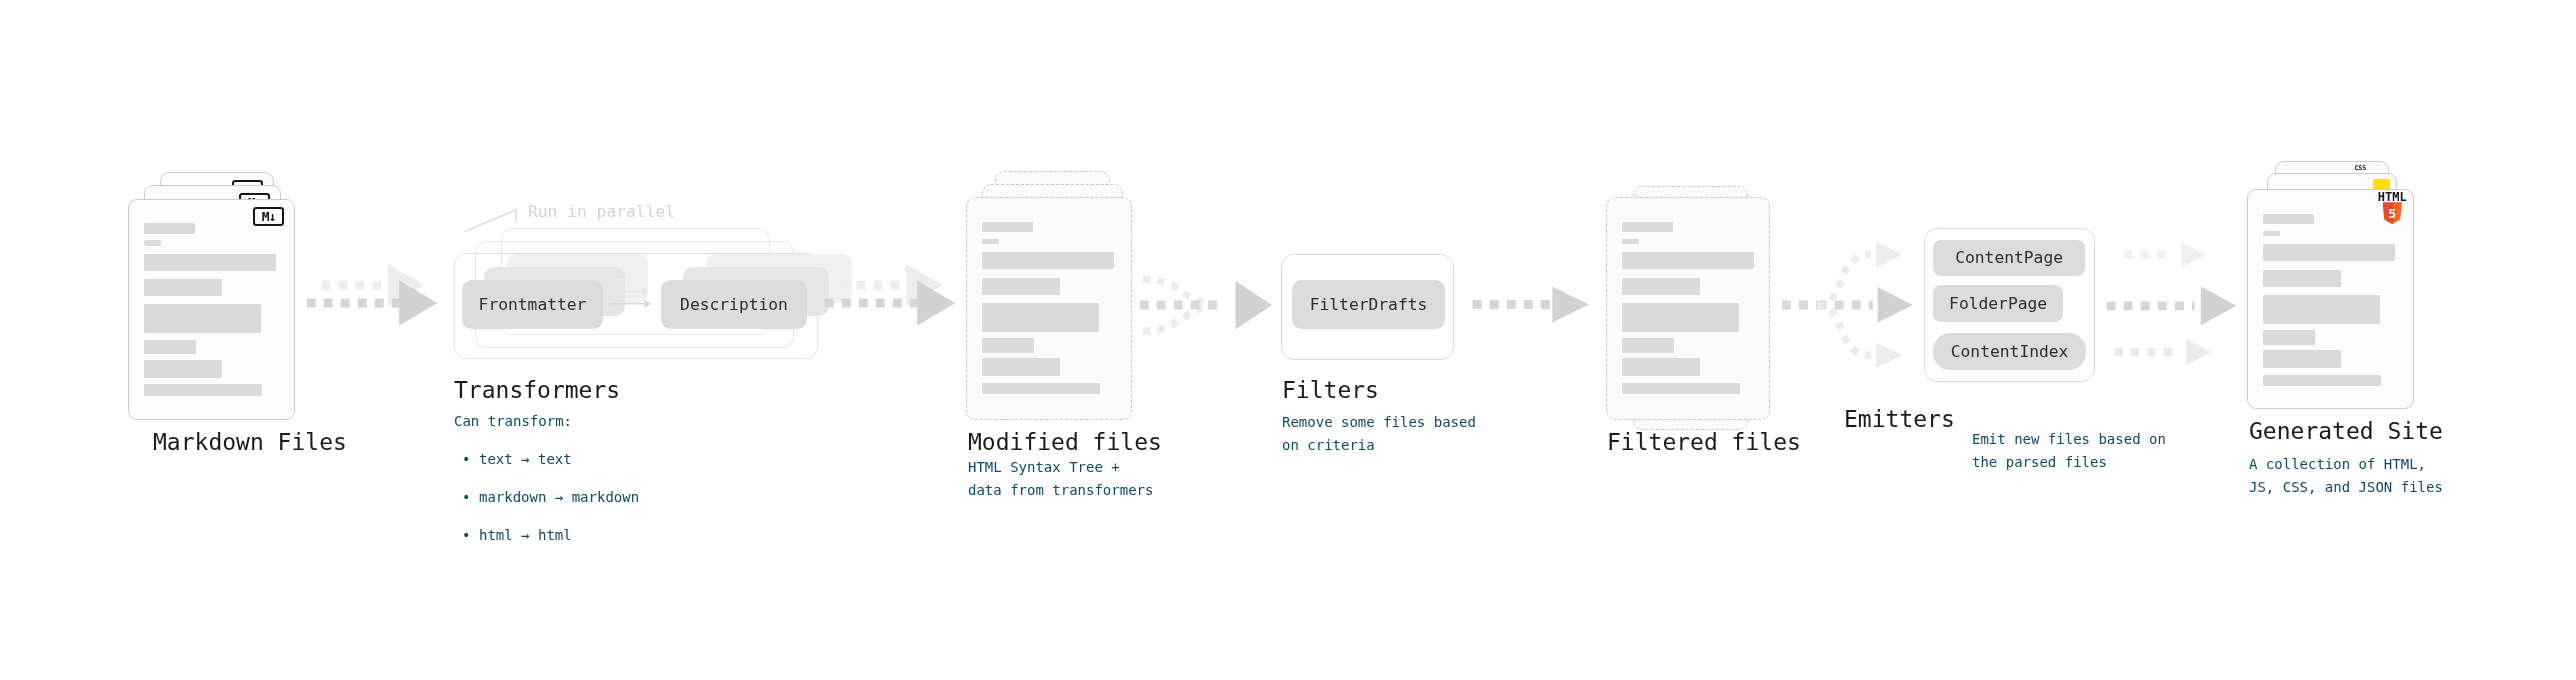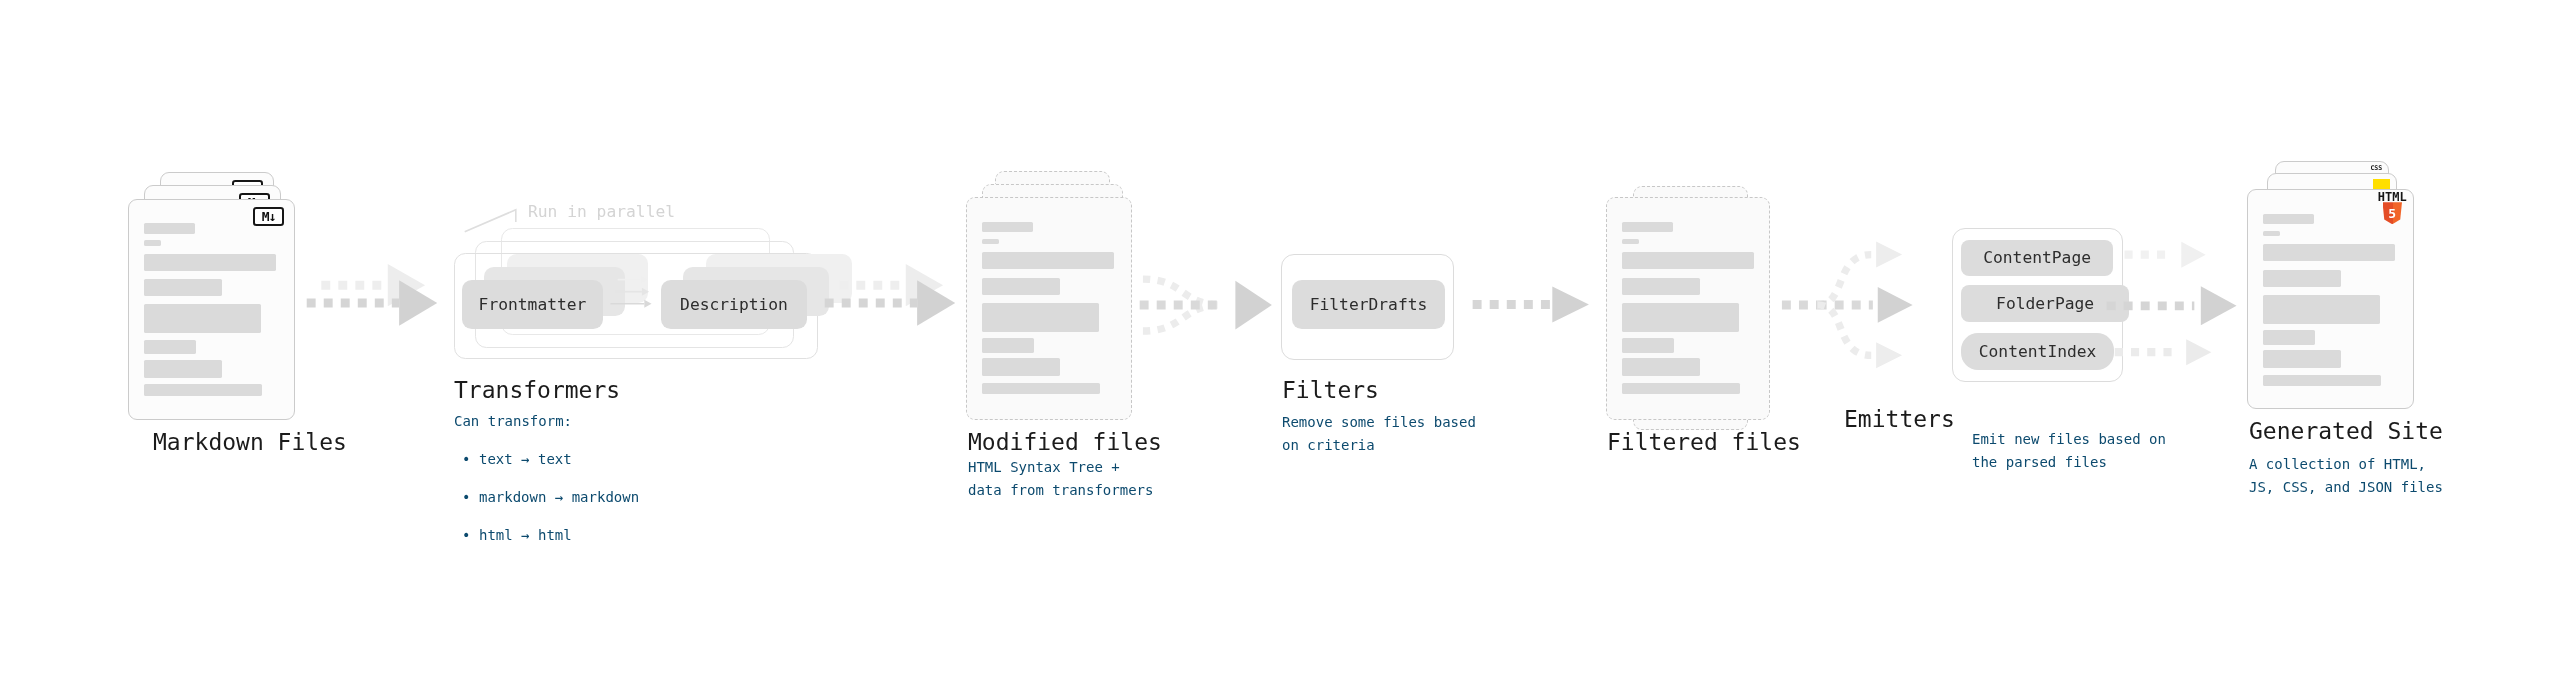--- a/index.html
+++ b/index.html
@@ -33,21 +33,21 @@
     width:31px; height:18.7px;
     border:2.4px solid #161616; border-radius:3.3px;
     background:#ffffff; color:#111111;
     font-size:13px; font-weight:bold;
     display:flex; align-items:center; justify-content:center;
     letter-spacing:-0.8px;
   }
 
   
   .badge-css {
-    position:absolute; right:5px; top:3.3px;
+    position:absolute; right:21px; top:3.3px;
     font-size:6.5px; font-weight:bold; color:#111;
     border-bottom:3.3px solid #2c63e8; line-height:7.3px; padding:0 0.8px;
   }
   .badge-js {
     position:absolute; right:5.7px; top:4.9px;
     width:17px; height:9.8px; background:#ffdf00;
   }
   .badge-html5 {
     position:absolute; right:10.6px; top:3.3px; width:20.3px;
     display:flex; flex-direction:column; align-items:center;
@@ -233,23 +233,23 @@
 <svg style="left:1780px;top:240px;" width="137" height="134" viewBox="0 0 168 165">
   <line x1="2" y1="80" x2="46" y2="80" stroke="#d9d9d9" stroke-width="11" stroke-dasharray="11 10"></line>
   <path d="M 46 80 C 82 80 66 18 112 18" fill="none" stroke="#ececec" stroke-width="9" stroke-dasharray="9 9"></path>
   <polygon points="118,2 150,18 118,34" fill="#ededed"></polygon>
   <line x1="46" y1="80" x2="114" y2="80" stroke="#d9d9d9" stroke-width="11" stroke-dasharray="11 10"></line>
   <polygon points="120,58 163,80 120,102" fill="#d2d2d2"></polygon>
   <path d="M 46 80 C 82 80 66 142 112 142" fill="none" stroke="#ececec" stroke-width="9" stroke-dasharray="9 9"></path>
   <polygon points="118,126 150,142 118,158" fill="#ededed"></polygon>
 </svg>
 
-<div class="panel" style="left:1924px;top:228px;width:171px;height:154px;margin-left:28px;">
+<div class="panel" style="left:1924px;top:228px;width:171px;height:154px;">
   <div class="pill" style="left:8.1px;top:10.6px;width:152px;height:36px;border-radius:8.1px;">ContentPage</div>
-  <div class="pill" style="left:8.1px;top:56px;width:168px;height:37px;border-radius:8.1px;">FolderPage</div>
+  <div class="pill" style="left:8.1px;top:56px;width:130px;height:37px;border-radius:8.1px;">FolderPage</div>
   <div class="pill" style="left:8.1px;top:104px;width:153px;height:37px;border-radius:17px;">ContentIndex</div>
 </div>
 <div class="title" style="left:1844px;top:389px;margin-top:16px;">Emitters</div>
 <div class="body-text" style="left:1924px;top:428px;margin-left:48px;">
   <div>Emit new files based on</div>
   <div>the parsed files</div>
 </div>
 
 <svg style="left:2105px;top:236px;" width="134" height="134" viewBox="0 0 165 165">
   <g>

